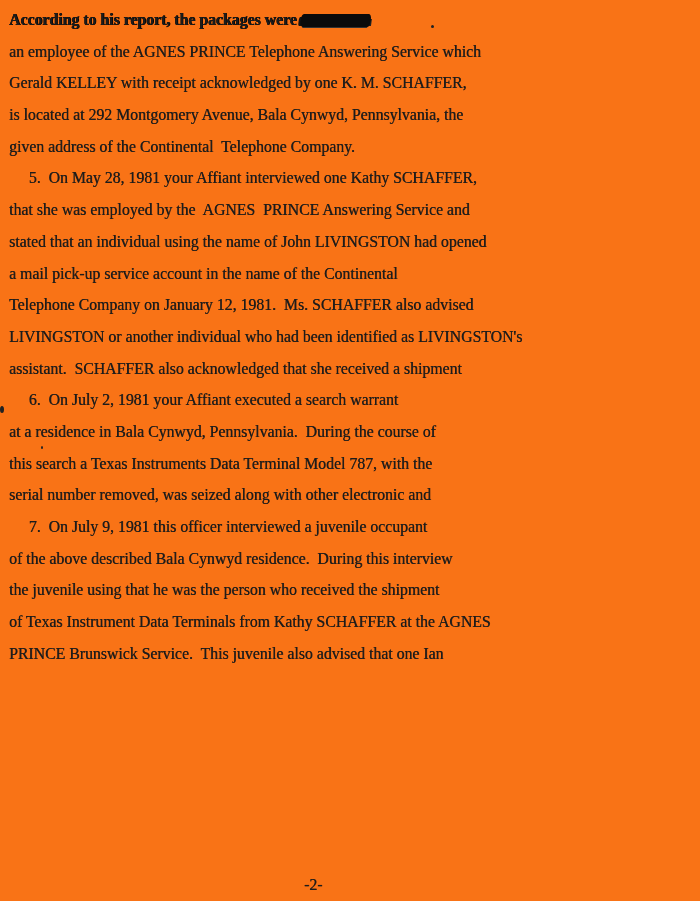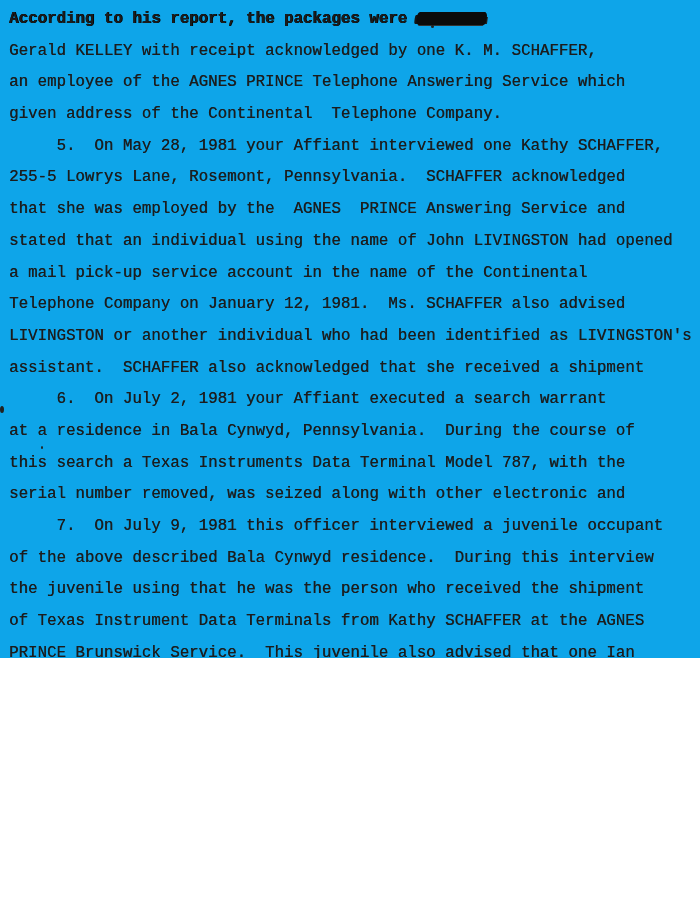--- a/index.html
+++ b/index.html
@@ -3,24 +3,24 @@
 <meta charset="utf-8">
 <style>
   html, body {
     margin: 0;
     padding: 0;
     background: #ffffff;
   }
   .page {
     position: relative;
     width: 700px;
-    height: 658px;
-    background: #0ea5e9;
+    height: 901px;
+    background: #f97316;
     overflow: hidden;
-    font-family: Liberation Mono, monospace;
+    font-family: Liberation Serif, serif;
     font-size: 15.8px;
     color: #1c1c1c;
     filter: blur(0.2px);
   }
   .doc-body {
     position: absolute;
     top: 4px;
     left: 9px;
     right: 0;
   }
@@ -58,25 +58,25 @@
   .speck-1 { left: 0px;   top: 406px; width: 4px; height: 7px; }
   .speck-2 { left: 41px;  top: 446px; width: 2px; height: 3px; }
   .speck-3 { left: 431px; top: 25px;  width: 3px; height: 3px; }
 </style>
 </head>
 <body>
 
 <div class="page">
   <div class="doc-body">
       <div class="line bold">According to his report, the packages were <span class="redaction"></span></div>
+      <div class="line">an employee of the AGNES PRINCE Telephone Answering Service which</div>
       <div class="line">Gerald KELLEY with receipt acknowledged by one K. M. SCHAFFER,</div>
-      <div class="line">an employee of the AGNES PRINCE Telephone Answering Service which</div>
+      <div class="line">is located at 292 Montgomery Avenue, Bala Cynwyd, Pennsylvania, the</div>
       <div class="line">given address of the Continental  Telephone Company.</div>
       <div class="line">     5.  On May 28, 1981 your Affiant interviewed one Kathy SCHAFFER,</div>
-      <div class="line">255-5 Lowrys Lane, Rosemont, Pennsylvania.  SCHAFFER acknowledged</div>
       <div class="line">that she was employed by the  AGNES  PRINCE Answering Service and</div>
       <div class="line">stated that an individual using the name of John LIVINGSTON had opened</div>
       <div class="line">a mail pick-up service account in the name of the Continental</div>
       <div class="line">Telephone Company on January 12, 1981.  Ms. SCHAFFER also advised</div>
       <div class="line">LIVINGSTON or another individual who had been identified as LIVINGSTON's</div>
       <div class="line">assistant.  SCHAFFER also acknowledged that she received a shipment</div>
       <div class="line">     6.  On July 2, 1981 your Affiant executed a search warrant</div>
       <div class="line">at a residence in Bala Cynwyd, Pennsylvania.  During the course of</div>
       <div class="line">this search a Texas Instruments Data Terminal Model 787, with the</div>
       <div class="line">serial number removed, was seized along with other electronic and</div>

